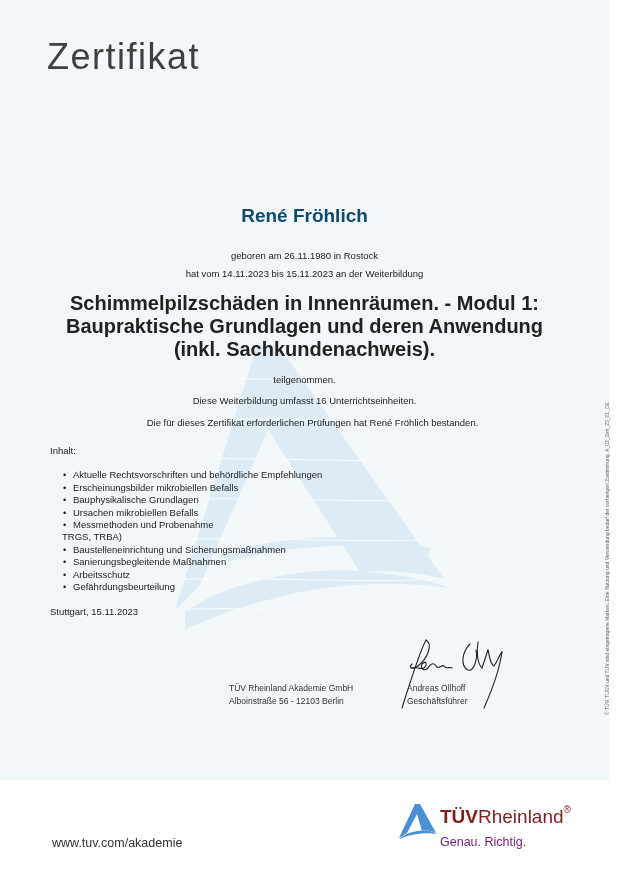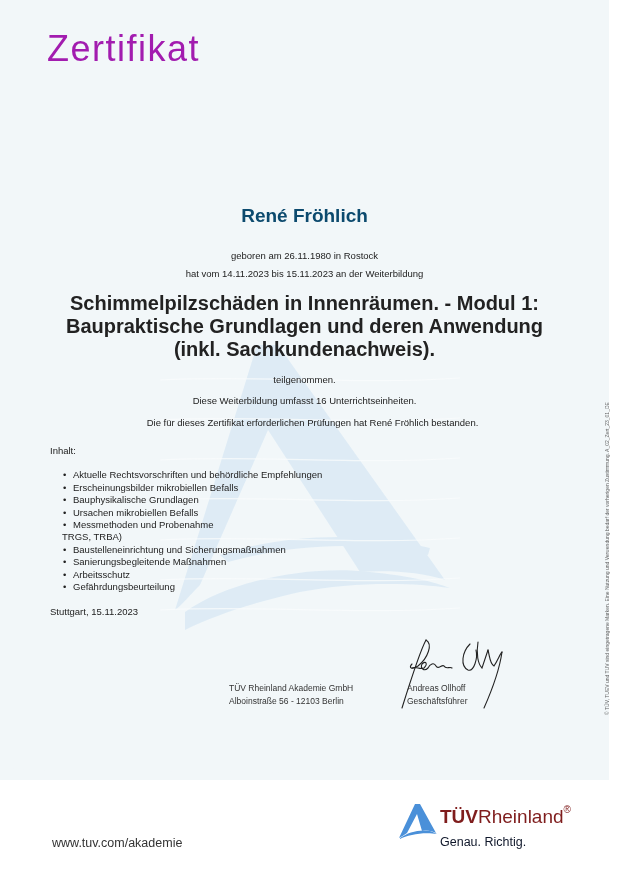--- a/index.html
+++ b/index.html
@@ -32,24 +32,24 @@
       position: absolute;
       left: 160px;
       top: 340px;
       width: 300px;
       height: 300px;
       opacity: 0.55;
     }
     .title {
       position: absolute;
       left: 47px;
-      top: 28px;
+      top: 36px;
       font-size: 36px;
       letter-spacing: 1.5px;
-      color: #a21caf;
+      color: #404040;
       font-weight: normal;
     }
     .center {
       position: absolute;
       left: 0;
       width: 609px;
       text-align: center;
     }
     .name {
       top: 205px;
@@ -171,21 +171,21 @@
       font-size: 10px;
       vertical-align: top;
       position: relative;
       top: -2px;
     }
     .tagline {
       position: absolute;
       left: 42px;
       top: 32px;
       font-size: 12.5px;
-      color: #0f172a;
+      color: #701a75;
     }
   </style>
 </head>
 <body>
 
 <div class="tint"></div>
 <svg class="tint-wave" viewBox="0 0 609 90" preserveAspectRatio="none">
   <path d="M0,0 L609,0 L609,55 C480,80 300,70 150,72 C80,73 30,70 0,68 Z" fill="#f2f7f9"></path>
 </svg>
 

